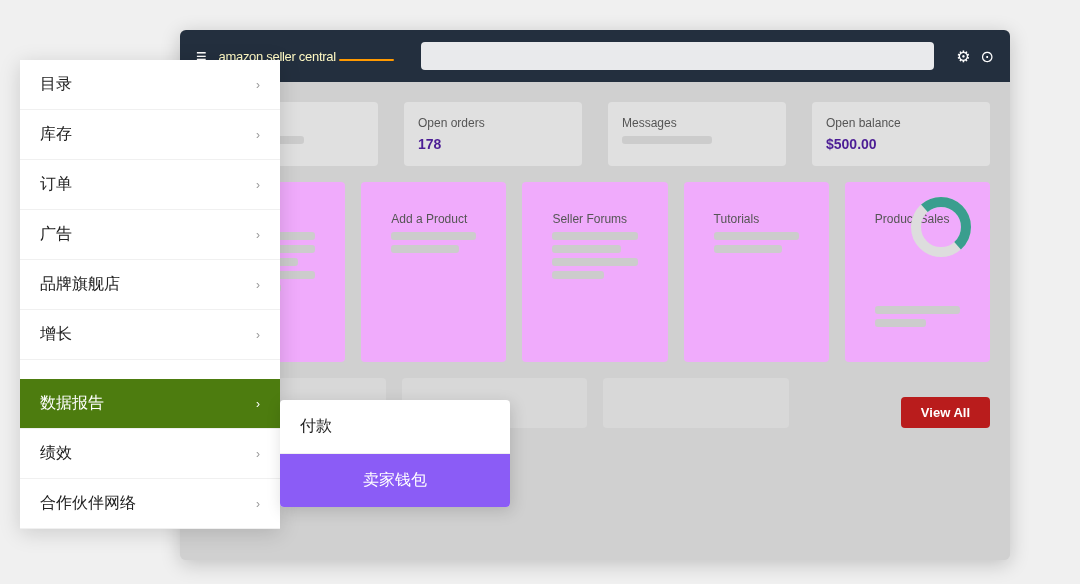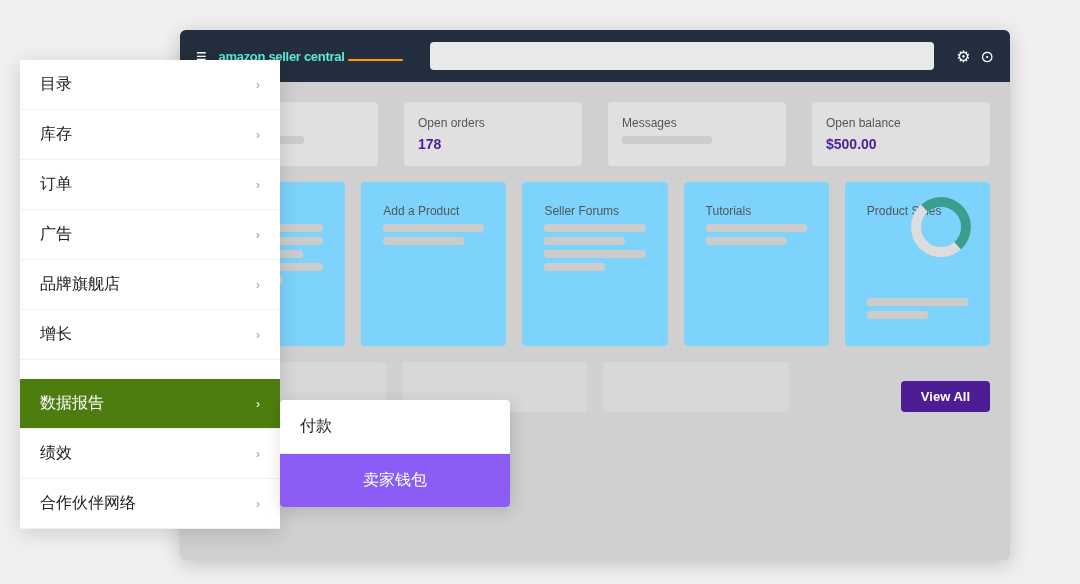--- a/index.html
+++ b/index.html
@@ -54,22 +54,22 @@
       cursor: pointer;
     }
 
     .brand-text {
       color: #ff9900;
       font-size: 13px;
       font-weight: 700;
       letter-spacing: -0.3px;
     }
     .brand-text span {
-      color: #5eead4;
-      font-weight: 700;
+      color: #fef9c3;
+      font-weight: 400;
     }
 
     .search-bar {
       flex: 1;
       height: 28px;
       background: #fff;
       border-radius: 4px;
       margin: 0 10px;
       opacity: 0.9;
     }
@@ -124,38 +124,38 @@
     .placeholder-line.short { width: 60%; }
     .placeholder-line.med { width: 80%; }
     .placeholder-line.full { width: 100%; }
 
     .dashboard-bottom-row {
       display: flex;
       gap: 16px;
     }
 
     .dash-card-wide {
-      background: #7dd3fc;
-      border-radius: 4px;
-      padding: 22px;
+      background: #f0abfc;
+      border-radius: 4px;
+      padding: 30px;
       flex: 1;
     }
 
     .dash-card-wide.product-sales {
       position: relative;
     }
 
     .donut-chart {
       position: absolute;
       right: 14px;
       top: 10px;
     }
 
     .view-all-btn {
-      background: #4c1d95;
+      background: #b91c1c;
       color: #fff;
       border: none;
       border-radius: 4px;
       padding: 8px 20px;
       font-size: 13px;
       font-weight: 600;
       cursor: pointer;
       margin-top: 8px;
     }
 

